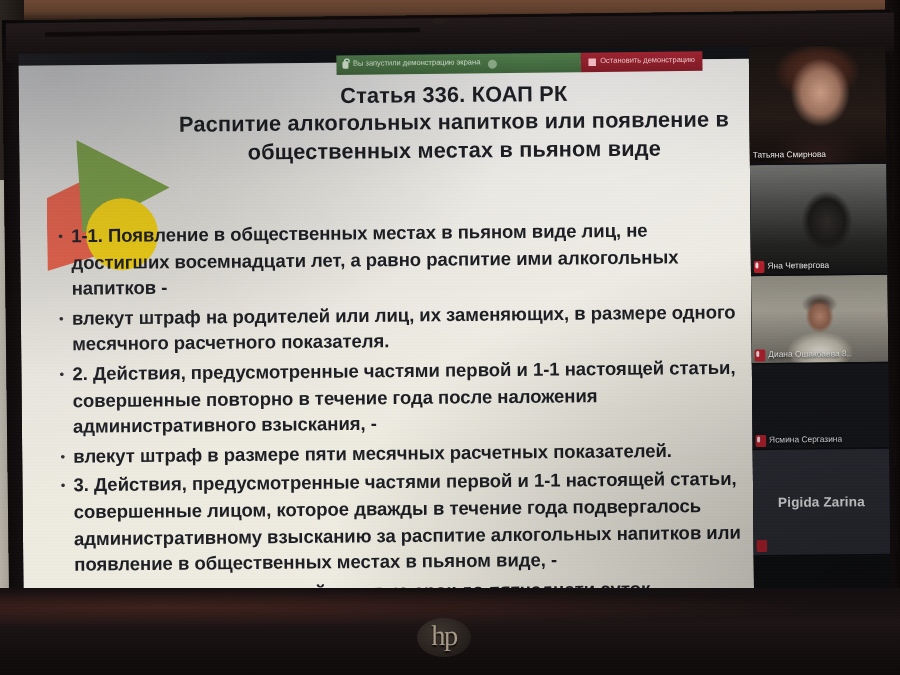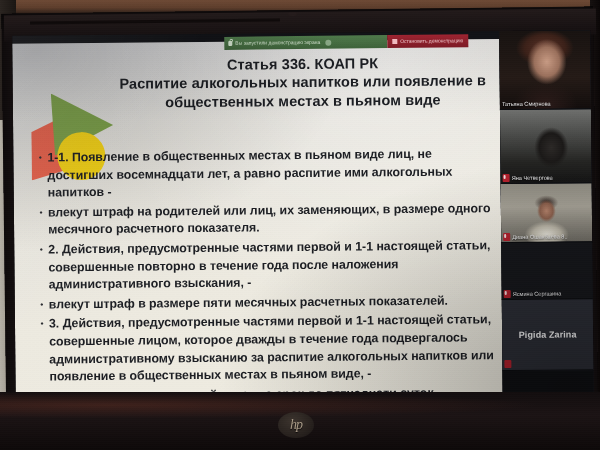--- a/index.html
+++ b/index.html
@@ -100,22 +100,21 @@
     position: absolute;
     left: 278px; bottom: 12px;
     width: 36px; height: 26px;
     border-radius: 50%;
     background: radial-gradient(ellipse at 40% 35%, #3b332d 0%, #241e1b 70%, #171212 100%);
     display: flex;
     align-items: center;
     justify-content: center;
     color: #a89a87;
     font-family: "Liberation Serif", serif;
-    font-style: italic;
-    font-size: 14px;
+    font-size: 19px;
     letter-spacing: -1px;
     text-shadow: 0 1px 1px rgba(0,0,0,.8);
   }
 
   
   #screen {
     position: absolute;
     left: 14px; top: 33px;
     width: 578px; height: 372px;
     background: #111216;

